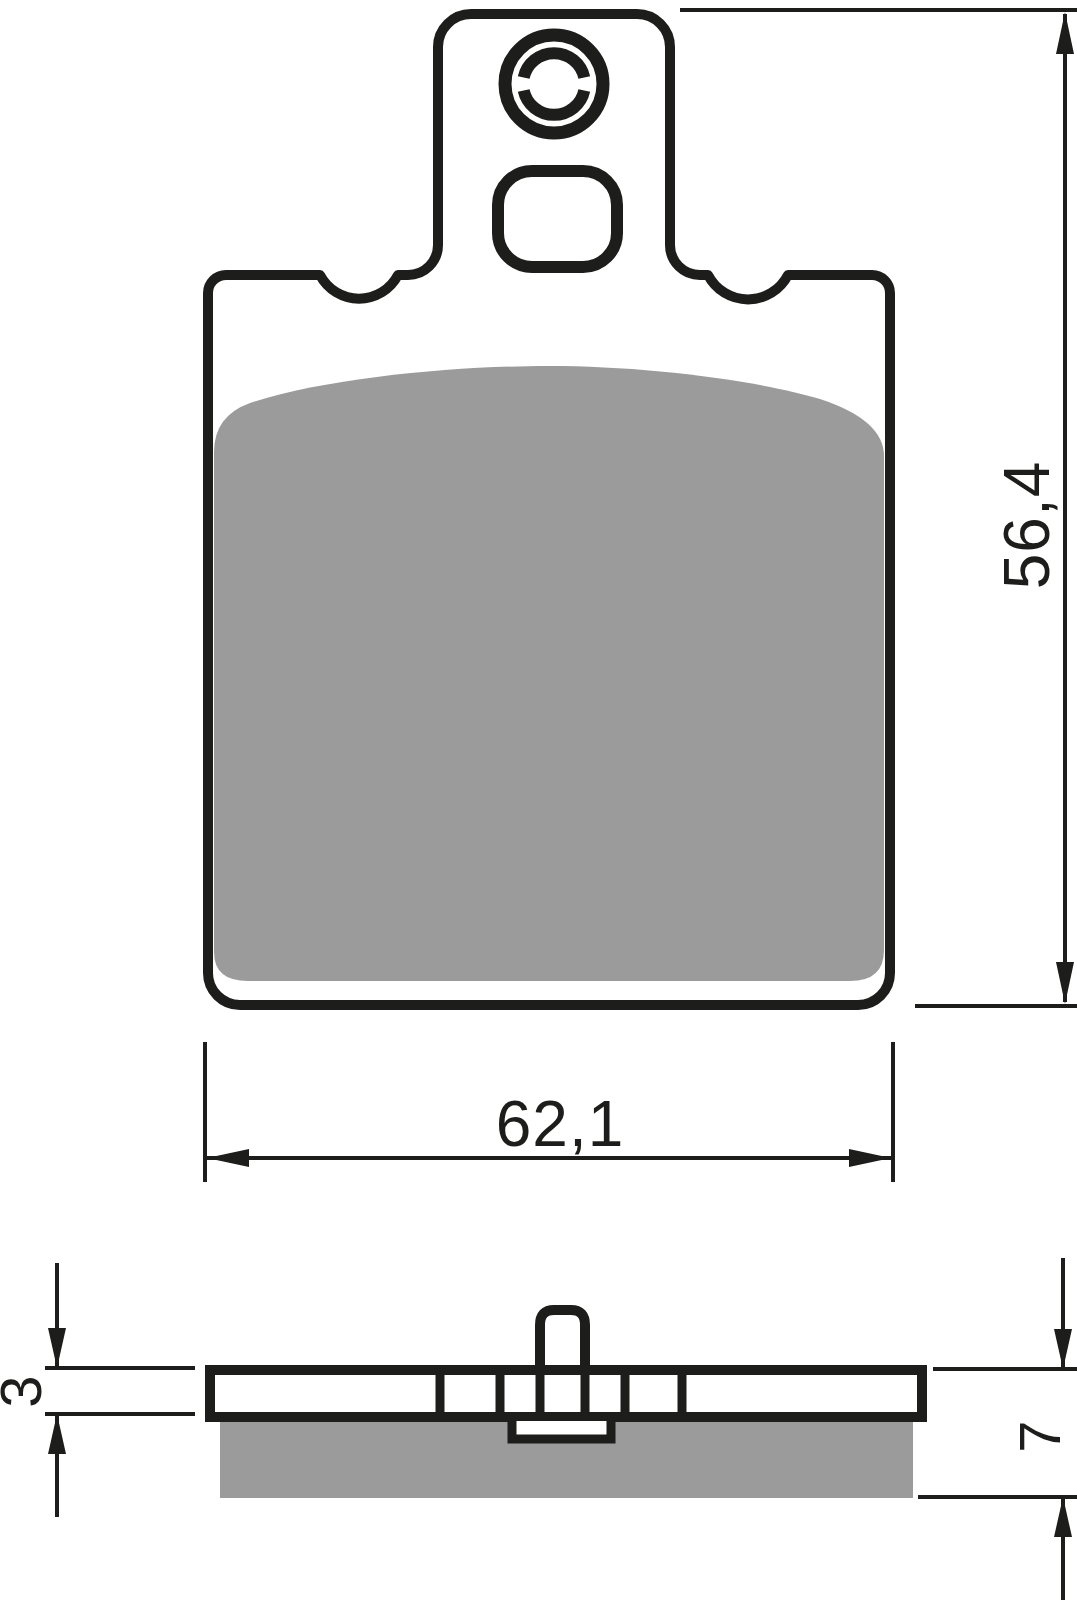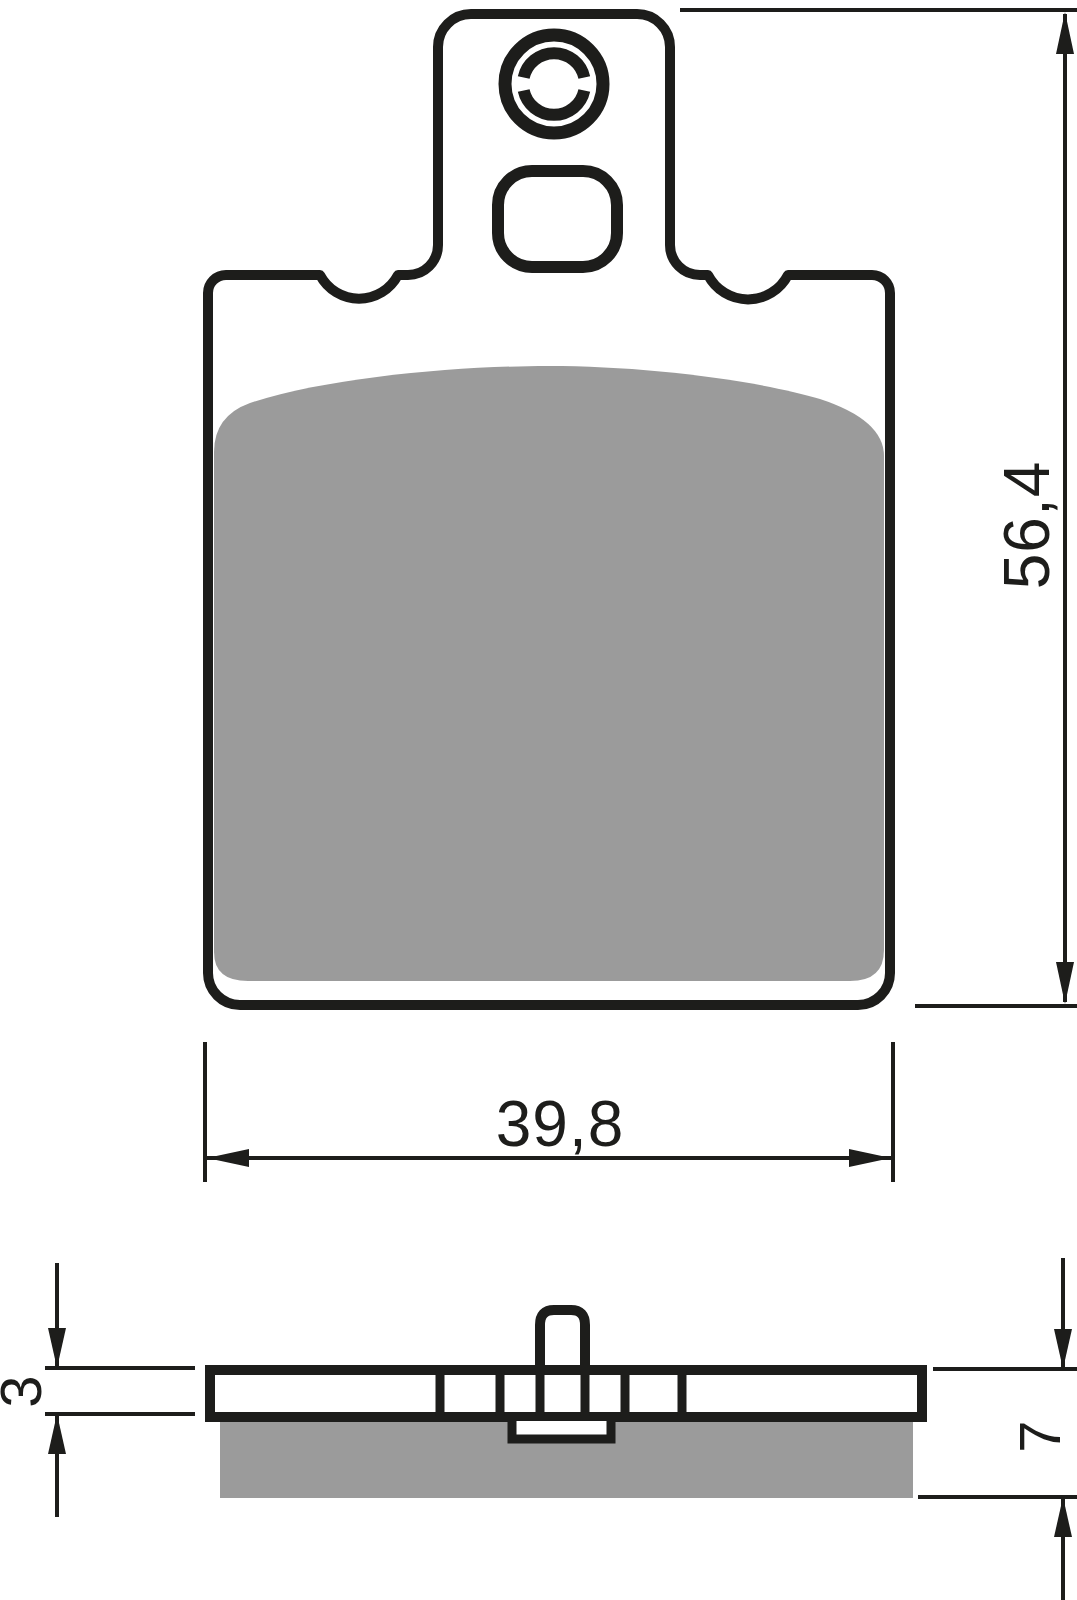--- a/index.html
+++ b/index.html
@@ -114,19 +114,19 @@
       <path d="M 918,1497 H 1077"></path>
       <path d="M 1063,1258 V 1367"></path>
       <path d="M 1063,1499 V 1600"></path>
       <path d="M 1063,1369 L 1054,1329 L 1072,1329 Z" style="fill:var(--line);stroke:none"></path>
       <path d="M 1063,1497 L 1054,1537 L 1072,1537 Z" style="fill:var(--line);stroke:none"></path>
     </g>
   </svg>
 
   <div class="dim-label big vert" style="left:1027px;top:525px;">56,4</div>
 
-  <div class="dim-label big center" style="left:560px;top:1124px;">39,8</div>
+  <div class="dim-label big center" style="left:560px;top:1124px;">62,1</div>
 
   <div class="dim-label small vert" style="left:21px;top:1391px;">3</div>
 
   <div class="dim-label small vert" style="left:1040px;top:1436px;">7</div>
 
 </div>
 
 </body></html>

